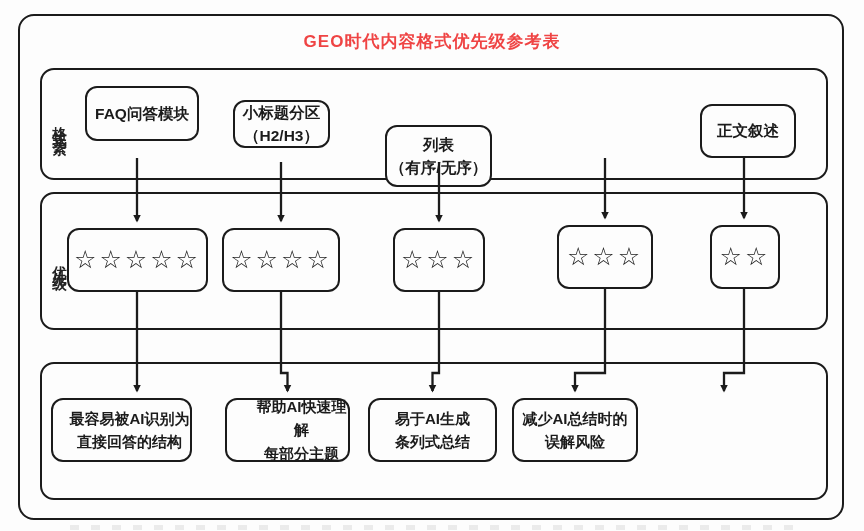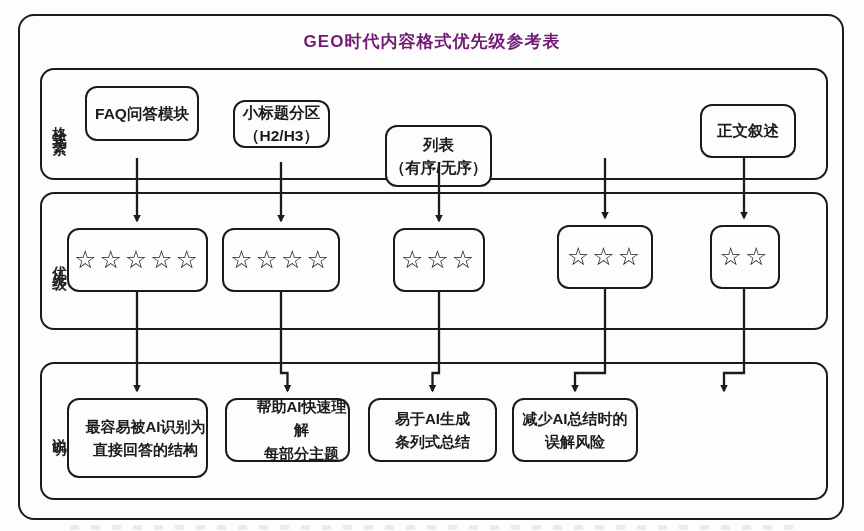--- a/index.html
+++ b/index.html
@@ -8,21 +8,21 @@
     background:#fdfdfd;
     font-family:"Liberation Sans","DejaVu Sans",sans-serif;
     color:#1b1b1b;font-weight:700;
   }
   .outer{
     position:absolute;left:18px;top:14px;width:822px;height:502px;
     border:2.6px solid #1b1b1b;border-radius:16px;
   }
   .title{
     position:absolute;left:0;right:0;top:30px;text-align:center;
-    font-size:17px;letter-spacing:1px;color:#701a75;
+    font-size:17px;letter-spacing:1px;color:#ef4444;
   }
   .section{
     position:absolute;left:40px;width:788px;
     border:2.4px solid #1b1b1b;border-radius:14px;
     box-sizing:border-box;
   }
   .sec1{top:68px;height:112px;}
   .sec2{top:192px;height:138px;}
   .sec3{top:362px;height:138px;}
   .vlabel{
@@ -90,21 +90,21 @@
   <div class="node" style="left:393px;top:228px;width:92px;height:64px;">
       <span class="stars">☆☆☆</span>
     </div>
   <div class="node" style="left:557px;top:225px;width:96px;height:64px;">
       <span class="stars">☆☆☆</span>
     </div>
   <div class="node" style="left:710px;top:225px;width:70px;height:64px;">
       <span class="stars">☆☆</span>
     </div>
 
-  <div class="node nbox" style="left:67px;top:398px;width:141px;height:80px;padding-left:16px;">
+  <div class="node nbox" style="left:51px;top:398px;width:141px;height:64px;padding-left:16px;">
       <span class="prelines">最容易被AI识别为
 直接回答的结构</span>
     </div>
   <div class="node nbox" style="left:225px;top:398px;width:125px;height:64px;padding-left:28px;">
       <span class="prelines">帮助AI快速理解
 每部分主题</span>
     </div>
   <div class="node nbox" style="left:368px;top:398px;width:129px;height:64px;">
       <span class="prelines">易于AI生成
 条列式总结</span>

